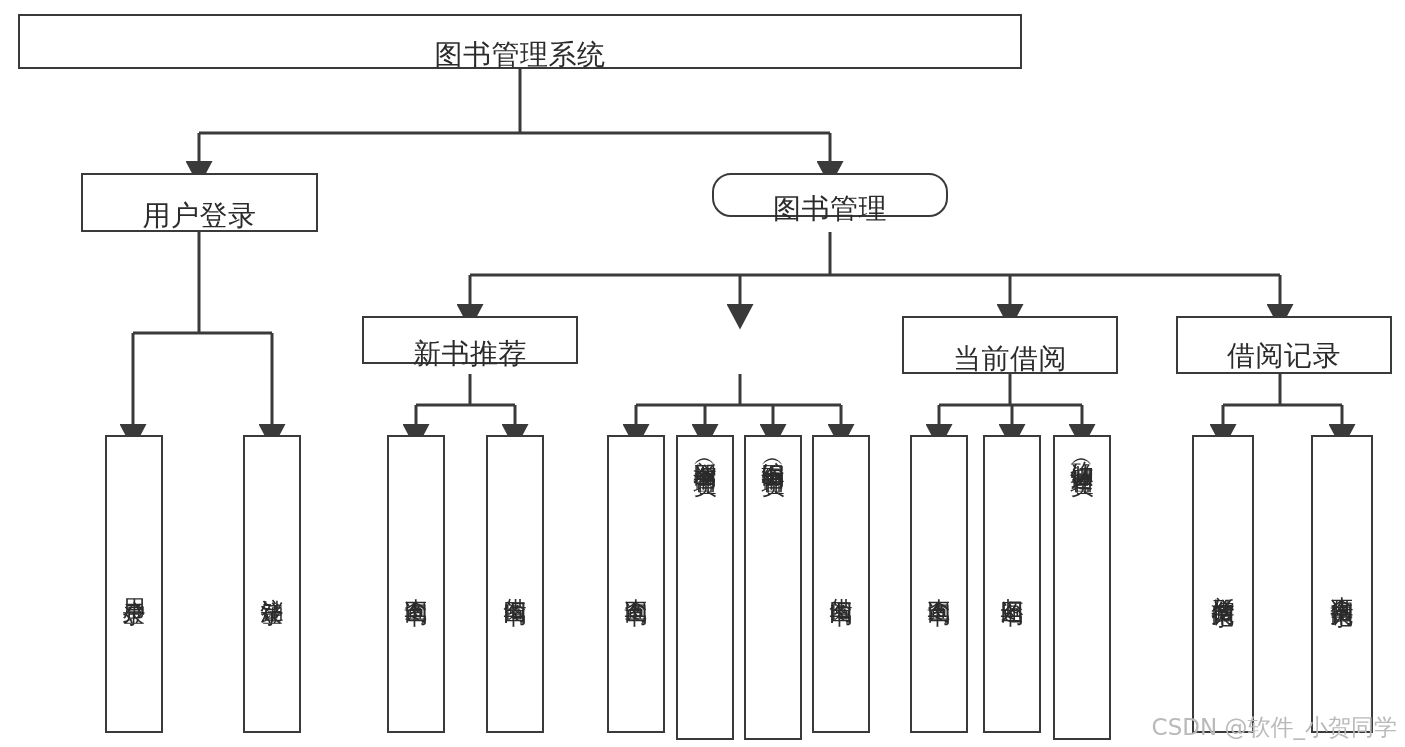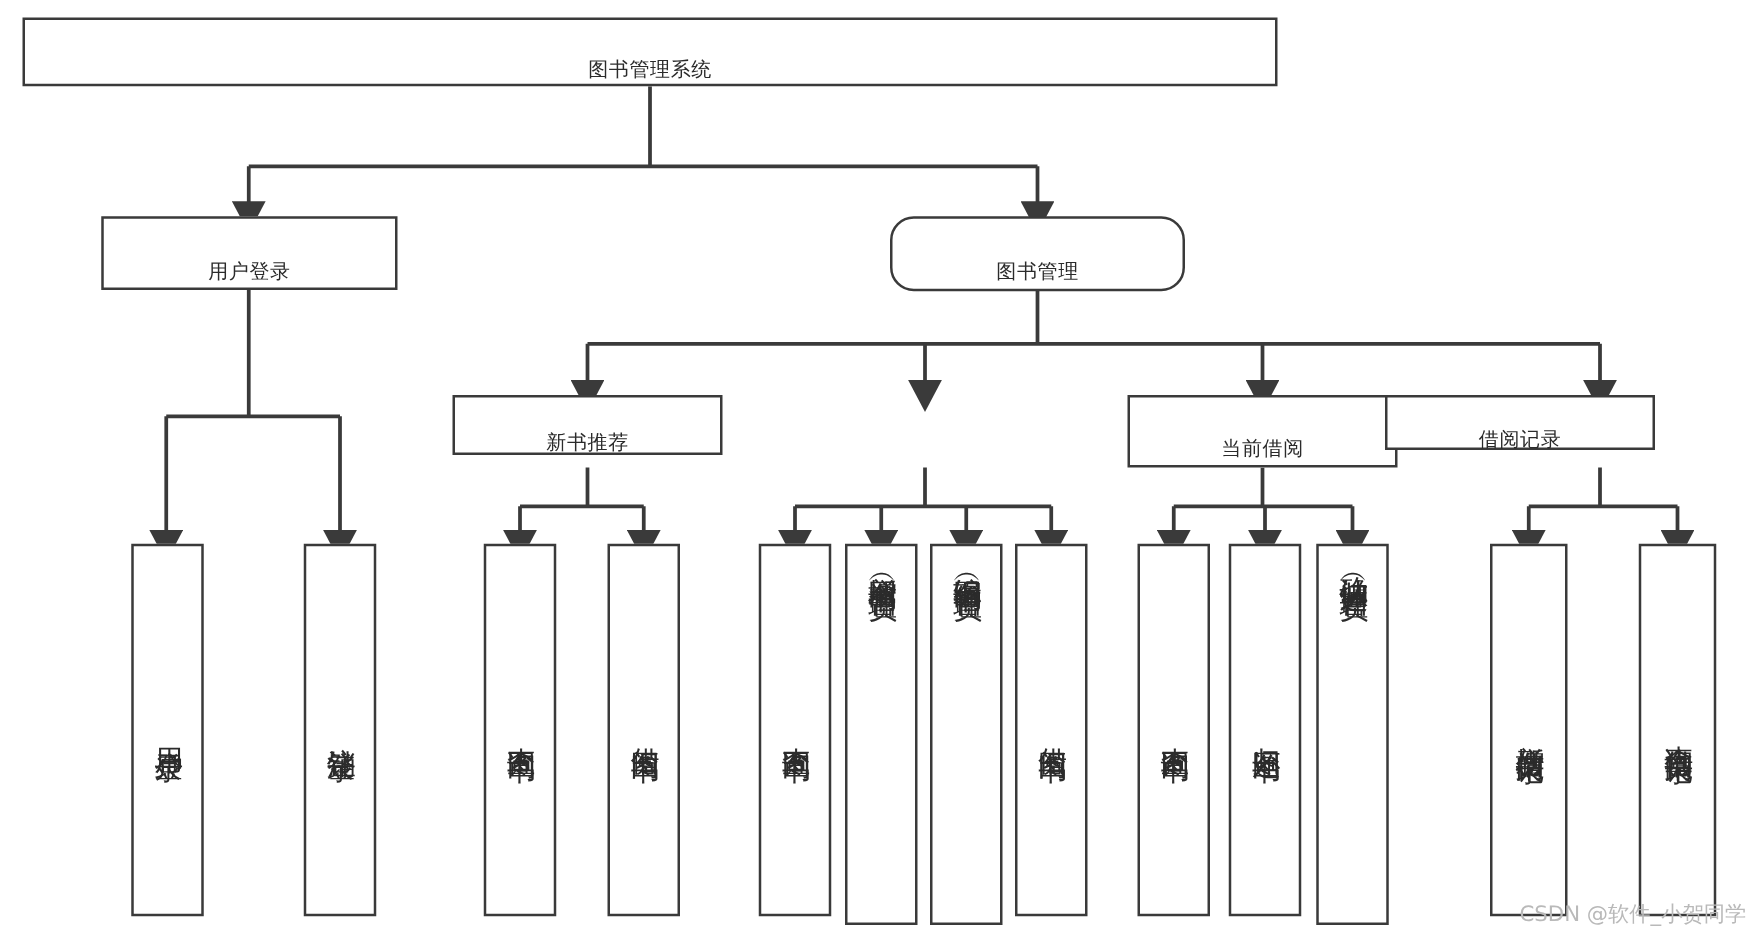--- a/index.html
+++ b/index.html
@@ -38,21 +38,21 @@
     color: #2b2b2b;
     z-index: 2;
   }
   .node .label {
     display: block;
     text-align: center;
     letter-spacing: 0.5px;
   }
   
   .node.horiz .label {
-    font-size: 16px;
+    font-size: 28px;
     line-height: 1.1;
     white-space: nowrap;
     margin-top: 28px;
   }
   
   .node.vert {
     align-items: flex-start;
     padding-top: 6px;
   }
   .node.vert .label {
@@ -64,21 +64,21 @@
     white-space: nowrap;
   }
   .node.vert.center {
     align-items: center;
     padding-top: 0;
   }
   #watermark {
     position: absolute;
     right: 8px;
     bottom: 4px;
-    font-size: 17px;
+    font-size: 23px;
     color: #b9b9b9;
     z-index: 5;
     white-space: nowrap;
     font-family: "DejaVu Sans", "Liberation Sans", sans-serif;
   }
 </style>
 </head>
 <body>
 
 <div id="stage">
@@ -133,31 +133,31 @@
     </g>
   </svg>
 
   <div class="node horiz" style="left: 18px; top: 14px; width: 1004px; height: 55px;">
     <span class="label">图书管理系统</span>
   </div>
 
   <div class="node horiz" style="left: 81px; top: 173px; width: 237px; height: 59px;">
     <span class="label">用户登录</span>
   </div>
-  <div class="node horiz" style="left: 712px; top: 173px; width: 236px; height: 60px; border-radius: 19px;">
+  <div class="node horiz" style="left: 712px; top: 173px; width: 236px; height: 44px; border-radius: 19px;">
     <span class="label">图书管理</span>
   </div>
 
   <div class="node horiz" style="left: 362px; top: 316px; width: 216px; height: 48px;">
     <span class="label">新书推荐</span>
   </div>
   <div class="node horiz" style="left: 902px; top: 316px; width: 216px; height: 58px;">
     <span class="label">当前借阅</span>
   </div>
-  <div class="node horiz" style="left: 1108px; top: 316px; width: 216px; height: 44px;">
+  <div class="node horiz" style="left: 1176px; top: 316px; width: 216px; height: 58px; align-items: flex-end;">
     <span class="label">借阅记录</span>
   </div>
 
   <div class="node vert center" style="left: 105px; top: 435px; width: 58px; height: 298px;">
     <span class="label">用户登录</span>
   </div>
   <div class="node vert center" style="left: 243px; top: 435px; width: 58px; height: 298px;">
     <span class="label">注销登录</span>
   </div>
   <div class="node vert center" style="left: 387px; top: 435px; width: 58px; height: 298px;">

